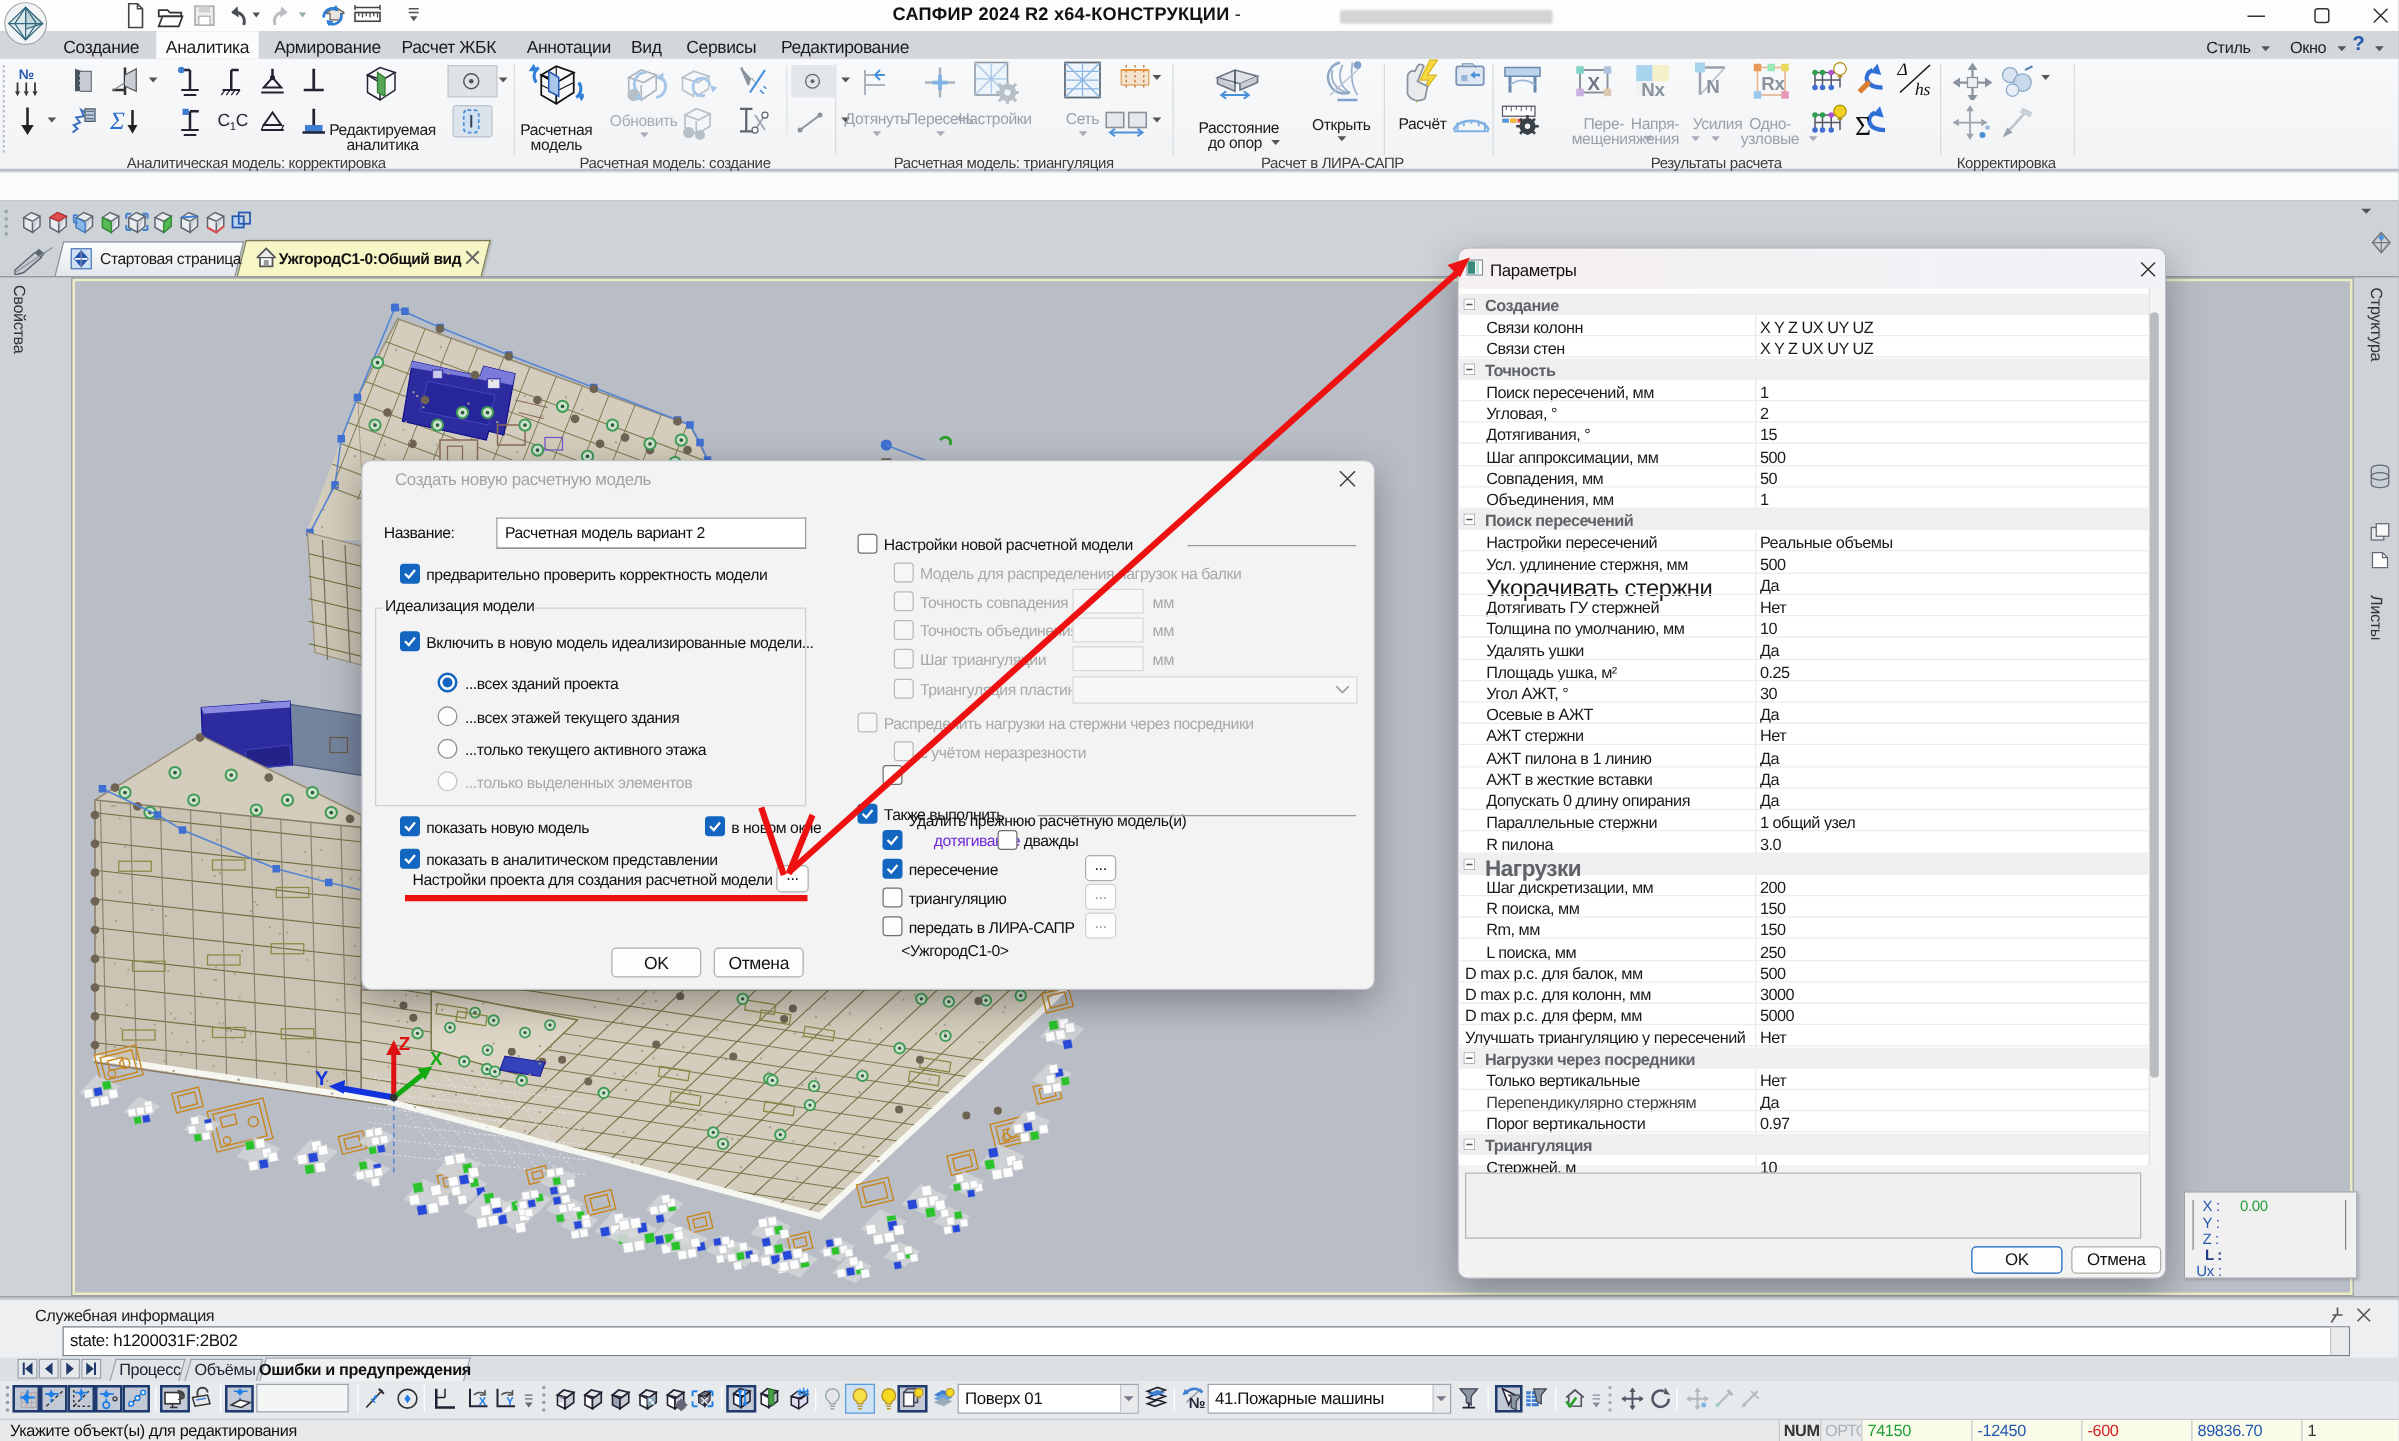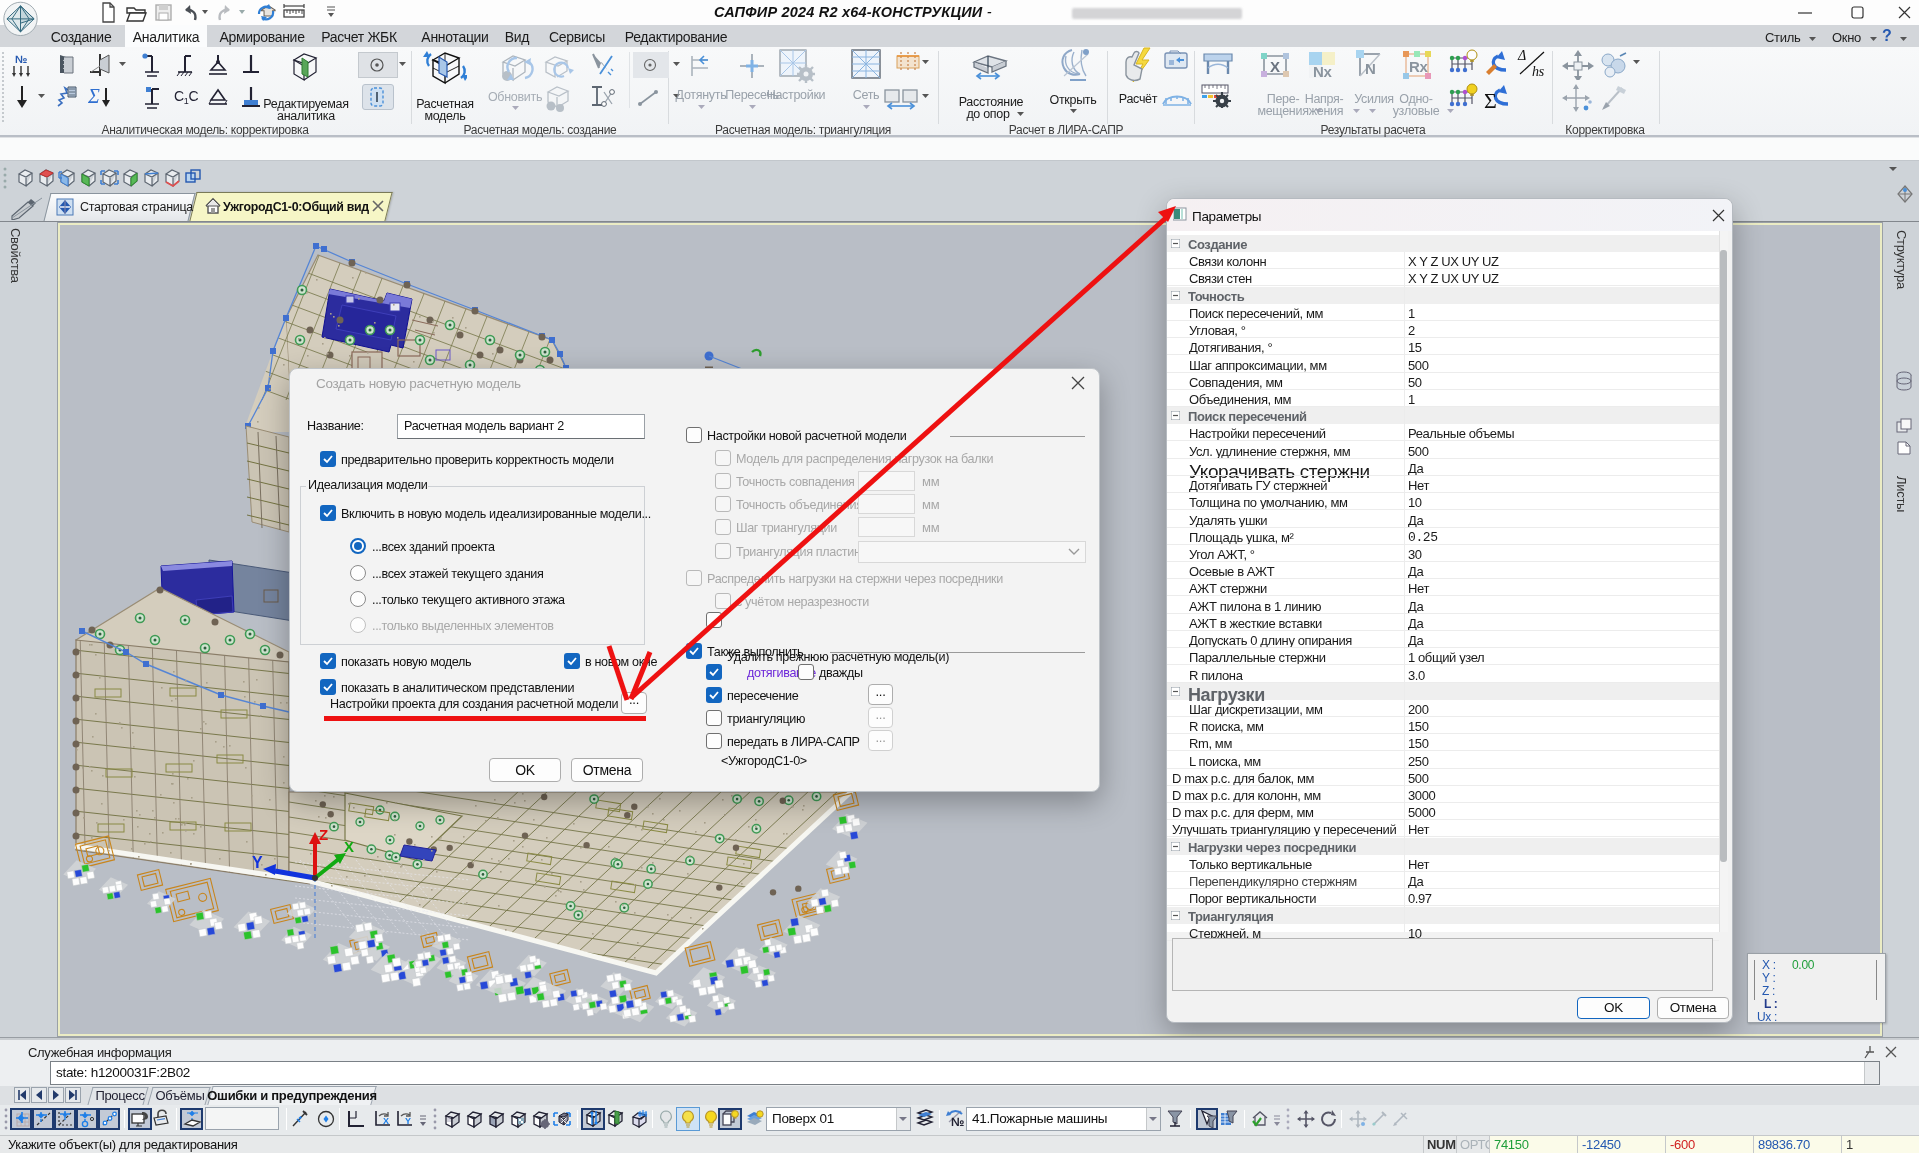--- a/index.html
+++ b/index.html
@@ -45,21 +45,21 @@
 <svg class="abs" style="left:201px;top:8px;" width="8" height="8" viewBox="0 0 8 8">
     <path d="M1 2l3 4 3-4z" fill="#555"></path>
   </svg>
 <svg class="abs" style="left:238px;top:8px;" width="8" height="8" viewBox="0 0 8 8">
     <path d="M1 2l3 4 3-4z" fill="#9aa"></path>
   </svg>
 <svg class="abs" style="left:326px;top:6px;" width="10" height="12" viewBox="0 0 10 12">
     <path d="M1 1h8M1 4h8" stroke="#555" stroke-width="1.2"></path>
     <path d="M2 7l3 4 3-4z" fill="#555"></path>
   </svg>
-<div class="tx" style="left:714px;top:4px;font-size:14.5px;color:#111;letter-spacing:0.2px;font-style:italic;"><b>САПФИР 2024 R2 x64-КОНСТРУКЦИИ</b> -</div>
+<div class="tx" style="left:714px;top:4px;font-size:14.5px;color:#111;letter-spacing:0.2px;"><b>САПФИР 2024 R2 x64-КОНСТРУКЦИИ</b> -</div>
 <div class="abs" style="left:1072px;top:8px;width:170px;height:11px;background:#d4d4d6;border-radius:2px;filter:blur(1px);"></div>
 <svg class="abs" style="left:1795px;top:4px;" width="20" height="18" viewBox="0 0 20 18">
     <path d="M3 9h14" stroke="#333" stroke-width="1.2"></path>
   </svg>
 <svg class="abs" style="left:1848px;top:4px;" width="20" height="18" viewBox="0 0 20 18">
     <rect x="4" y="3" width="11" height="11" fill="none" stroke="#333" stroke-width="1.2" rx="2"></rect>
   </svg>
 <svg class="abs" style="left:1895px;top:4px;" width="20" height="18" viewBox="0 0 20 18">
     <path d="M4 3l11 11M15 3L4 14" stroke="#333" stroke-width="1.2"></path>
   </svg>
@@ -1878,21 +1878,21 @@
 <div class="tx" style="left:1189px;top:478px;font-size:13px;color:#1a1a1a;letter-spacing:-0.4px;">Дотягивать ГУ стержней</div>
 <div class="tx" style="left:1408px;top:478px;font-size:13px;color:#1a1a1a;letter-spacing:-0.4px;">Нет</div>
 <div class="abs" style="left:1167px;top:492px;width:552px;height:1px;background:#ececec;"></div>
 <div class="tx" style="left:1189px;top:495px;font-size:13px;color:#1a1a1a;letter-spacing:-0.4px;">Толщина по умолчанию, мм</div>
 <div class="tx" style="left:1408px;top:495px;font-size:13px;color:#1a1a1a;letter-spacing:-0.4px;">10</div>
 <div class="abs" style="left:1167px;top:509px;width:552px;height:1px;background:#ececec;"></div>
 <div class="tx" style="left:1189px;top:513px;font-size:13px;color:#1a1a1a;letter-spacing:-0.4px;">Удалять ушки</div>
 <div class="tx" style="left:1408px;top:513px;font-size:13px;color:#1a1a1a;letter-spacing:-0.4px;">Да</div>
 <div class="abs" style="left:1167px;top:527px;width:552px;height:1px;background:#ececec;"></div>
 <div class="tx" style="left:1189px;top:530px;font-size:13px;color:#1a1a1a;letter-spacing:-0.4px;">Площадь ушка, м²</div>
-<div class="tx" style="left:1408px;top:530px;font-size:13px;color:#1a1a1a;letter-spacing:-0.4px;font-family:Liberation Mono, monospace;">0.25</div>
+<div class="tx" style="left:1408px;top:530px;font-size:13px;color:#1a1a1a;letter-spacing:-0.4px;">0.25</div>
 <div class="abs" style="left:1167px;top:544px;width:552px;height:1px;background:#ececec;"></div>
 <div class="tx" style="left:1189px;top:547px;font-size:13px;color:#1a1a1a;letter-spacing:-0.4px;">Угол АЖТ, °</div>
 <div class="tx" style="left:1408px;top:547px;font-size:13px;color:#1a1a1a;letter-spacing:-0.4px;">30</div>
 <div class="abs" style="left:1167px;top:561px;width:552px;height:1px;background:#ececec;"></div>
 <div class="tx" style="left:1189px;top:564px;font-size:13px;color:#1a1a1a;letter-spacing:-0.4px;">Осевые в АЖТ</div>
 <div class="tx" style="left:1408px;top:564px;font-size:13px;color:#1a1a1a;letter-spacing:-0.4px;">Да</div>
 <div class="abs" style="left:1167px;top:578px;width:552px;height:1px;background:#ececec;"></div>
 <div class="tx" style="left:1189px;top:581px;font-size:13px;color:#1a1a1a;letter-spacing:-0.4px;">АЖТ стержни</div>
 <div class="tx" style="left:1408px;top:581px;font-size:13px;color:#1a1a1a;letter-spacing:-0.4px;">Нет</div>
 <div class="abs" style="left:1167px;top:595px;width:552px;height:1px;background:#ececec;"></div>

